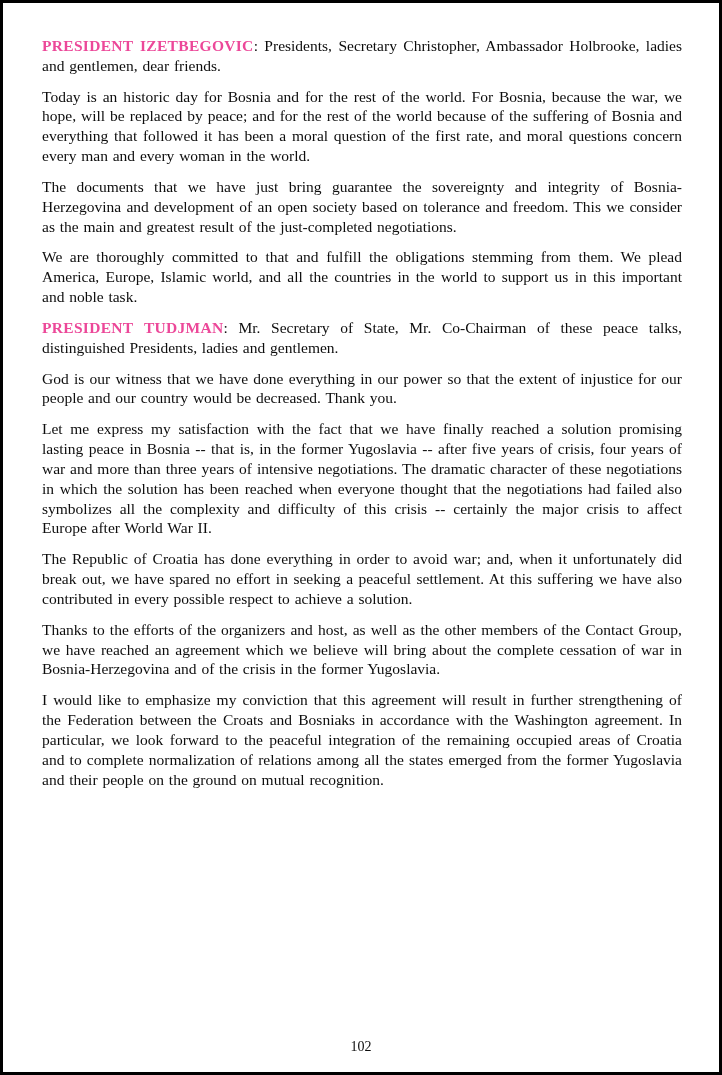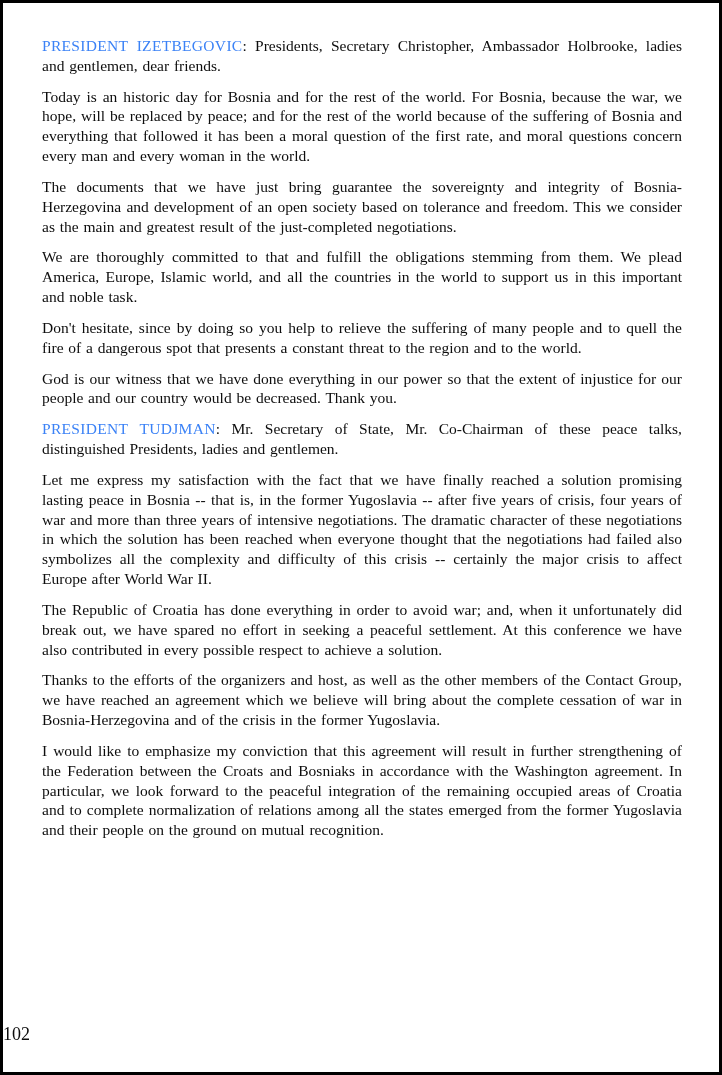--- a/index.html
+++ b/index.html
@@ -20,56 +20,56 @@
     color: #0d0d0d;
     position: relative;
     overflow: hidden;
     word-spacing: 0.06em;
   }
   .para {
     margin: 0 0 11px 0;
     text-align: justify;
   }
   .speaker {
-    font-weight: normal;
-    color: #3b82f6;
+    font-weight: bold;
+    color: #ec4899;
     letter-spacing: 0.02em;
   }
   .page-number {
     position: absolute;
-    bottom: 26px;
+    bottom: 16px;
     left: 0;
     right: 0;
-    font-size: 18px;
+    text-align: center;
+    font-size: 14px;
   }
 </style>
 </head>
 <body>
 
 <div class="page">
 
   <p class="para"><span class="speaker">PRESIDENT IZETBEGOVIC</span><span>: Presidents, Secretary Christopher, Ambassador Holbrooke, ladies and gentlemen, dear friends.</span></p>
 
   <p class="para"><span>Today is an historic day for Bosnia and for the rest of the world. For Bosnia, because the war, we hope, will be replaced by peace; and for the rest of the world because of the suffering of Bosnia and everything that followed it has been a moral question of the first rate, and moral questions concern every man and every woman in the world.</span></p>
 
   <p class="para"><span>The documents that we have just bring guarantee the sovereignty and integrity of Bosnia-Herzegovina and development of an open society based on tolerance and freedom. This we consider as the main and greatest result of the just-completed negotiations.</span></p>
 
   <p class="para"><span>We are thoroughly committed to that and fulfill the obligations stemming from them. We plead America, Europe, Islamic world, and all the countries in the world to support us in this important and noble task.</span></p>
 
 
-  <p class="para"><span>Don't hesitate, since by doing so you help to relieve the suffering of many people and to quell the fire of a dangerous spot that presents a constant threat to the region and to the world.</span></p>
 
+
+  <p class="para"><span class="speaker">PRESIDENT TUDJMAN</span><span>: Mr. Secretary of State, Mr. Co-Chairman of these peace talks, distinguished Presidents, ladies and gentlemen.</span></p>
 
   <p class="para"><span>God is our witness that we have done everything in our power so that the extent of injustice for our people and our country would be decreased. Thank you.</span></p>
 
-  <p class="para"><span class="speaker">PRESIDENT TUDJMAN</span><span>: Mr. Secretary of State, Mr. Co-Chairman of these peace talks, distinguished Presidents, ladies and gentlemen.</span></p>
-
   <p class="para"><span>Let me express my satisfaction with the fact that we have finally reached a solution promising lasting peace in Bosnia -- that is, in the former Yugoslavia -- after five years of crisis, four years of war and more than three years of intensive negotiations. The dramatic character of these negotiations in which the solution has been reached when everyone thought that the negotiations had failed also symbolizes all the complexity and difficulty of this crisis -- certainly the major crisis to affect Europe after World War II.</span></p>
 
-  <p class="para"><span>The Republic of Croatia has done everything in order to avoid war; and, when it unfortunately did break out, we have spared no effort in seeking a peaceful settlement. At this conference we have also contributed in every possible respect to achieve a solution.</span></p>
+  <p class="para"><span>The Republic of Croatia has done everything in order to avoid war; and, when it unfortunately did break out, we have spared no effort in seeking a peaceful settlement. At this suffering we have also contributed in every possible respect to achieve a solution.</span></p>
 
   <p class="para"><span>Thanks to the efforts of the organizers and host, as well as the other members of the Contact Group, we have reached an agreement which we believe will bring about the complete cessation of war in Bosnia-Herzegovina and of the crisis in the former Yugoslavia.</span></p>
 
   <p class="para"><span>I would like to emphasize my conviction that this agreement will result in further strengthening of the Federation between the Croats and Bosniaks in accordance with the Washington agreement. In particular, we look forward to the peaceful integration of the remaining occupied areas of Croatia and to complete normalization of relations among all the states emerged from the former Yugoslavia and their people on the ground on mutual recognition.</span></p>
 
   <div class="page-number">102</div>
 
 </div>
 
 </body></html>

